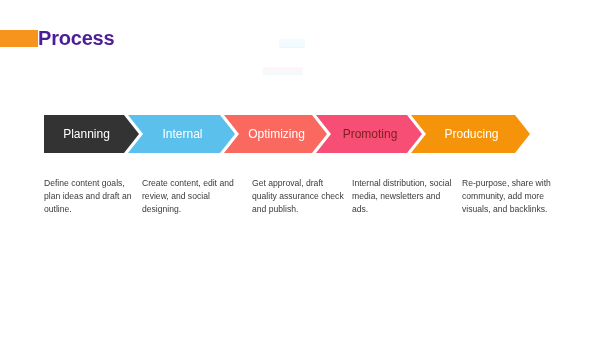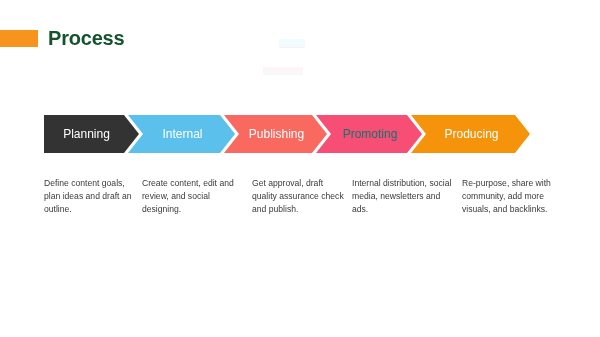--- a/index.html
+++ b/index.html
@@ -24,24 +24,23 @@
     display: flex;
     align-items: center;
   }
   #title-accent-bar {
     width: 38px;
     height: 17px;
     background: #F7941E;
     flex: 0 0 auto;
   }
   #slide-title {
-    margin-left: 10px;
     font-size: 20px;
     font-weight: bold;
-    color: #14532d;
+    color: #4c1d95;
     letter-spacing: -0.2px;
     line-height: 1;
     white-space: nowrap;
   }
 
   
   .artifact {
     position: absolute;
     pointer-events: none;
   }
@@ -124,25 +123,25 @@
     <div class="chevron" style="width: 95px; z-index: 5;">
       <div class="chevron-shape" style="background: rgb(51, 51, 51);"></div>
       <div class="chevron-label" style="color: rgb(255, 255, 255);">Planning</div>
     </div>
     <div class="chevron notched" style="width: 107px; z-index: 4;">
       <div class="chevron-shape" style="background: rgb(91, 192, 236);"></div>
       <div class="chevron-label" style="color: rgb(255, 255, 255);">Internal</div>
     </div>
     <div class="chevron notched" style="width: 103px; z-index: 3;">
       <div class="chevron-shape" style="background: rgb(249, 105, 95);"></div>
-      <div class="chevron-label" style="color: rgb(255, 255, 255);">Publishing</div>
+      <div class="chevron-label" style="color: rgb(255, 255, 255);">Optimizing</div>
     </div>
     <div class="chevron notched" style="width: 106px; z-index: 2;">
       <div class="chevron-shape" style="background: rgb(247, 78, 117);"></div>
-      <div class="chevron-label" style="color: #0f766e;">Promoting</div>
+      <div class="chevron-label" style="color: #7f1d1d;">Promoting</div>
     </div>
     <div class="chevron notched" style="width: 119px; z-index: 1;">
       <div class="chevron-shape" style="background: rgb(245, 147, 10);"></div>
       <div class="chevron-label" style="color: rgb(255, 255, 255);">Producing</div>
     </div>
   </div>
 
 <div id="process-descriptions">
     <div class="desc-cell" style="width: 98px;">Define content goals, plan ideas and draft an outline.</div>
     <div class="desc-cell" style="width: 110px;">Create content, edit and review, and social designing.</div>

